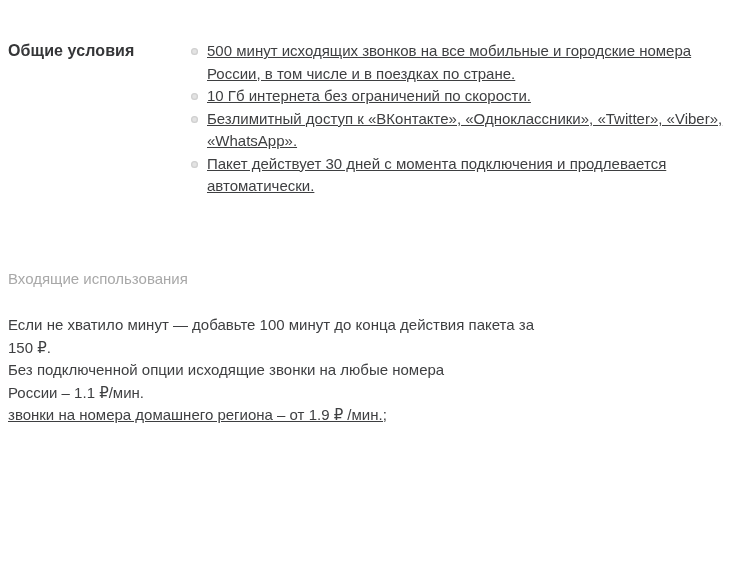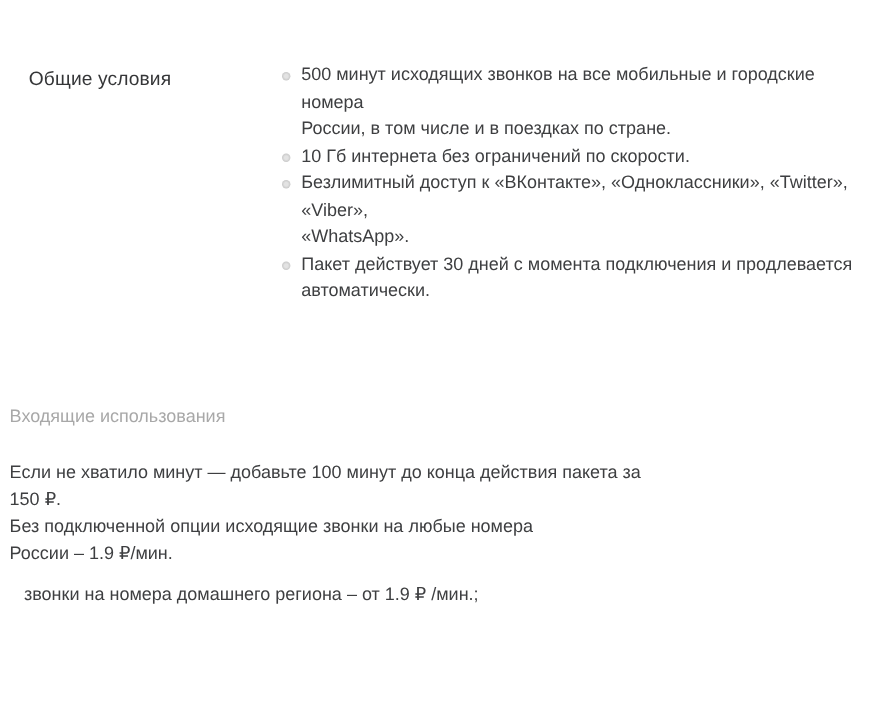--- a/index.html
+++ b/index.html
@@ -12,42 +12,42 @@
     overflow: hidden;
     -webkit-font-smoothing: antialiased;
   }
   .page { padding: 40px 0 0 8px; }
 
   .section { display: flex; align-items: flex-start; }
   .section-minutes { margin-top: 47px; }
 
   .section-label {
     flex: 0 0 182px;
-    margin: 16px;
+    margin: 0;
     font-size: 16px;
-    font-weight: 400;
+    font-weight: 700;
     line-height: 22.5px;
     color: #353638;
     letter-spacing: 0.1px;
   }
 
   .section-content {
     width: 553px;
     font-size: 15px;
     line-height: 22.5px;
     color: #3e3f41;
   }
 
   .section-content p { margin: 0; white-space: pre-line; }
 
   .subheading { color: #a8a8a8; margin-top: 23px !important; }
   .para-add   { margin-top: 24px !important; }
   .para-renew { margin-top: 21px !important; }
 
-  ul.bullets { list-style: none; margin: 12px; padding: 0; }
+  ul.bullets { list-style: none; margin: 0; padding: 0; text-decoration: underline; }
   li.bullet-item { display: flex; align-items: flex-start; }
   .dot {
     flex: 0 0 7px;
     width: 7px; height: 7px;
     margin: 8px 9px 0 1px;
     border-radius: 50%;
     background: radial-gradient(circle, #e3e3e3 0%, #e3e3e3 30%, #c5c5c5 75%, #c5c5c5 100%);
   }
   .bullet-text { flex: 1; white-space: pre-line; }
 </style>
@@ -81,21 +81,21 @@
         </li>
       </ul>
     </div>
   </section>
 
   <section class="section section-minutes">
     <div class="section-content">
       <p class="subheading">Входящие использования</p>
       <p class="para-add">Если не хватило минут — добавьте 100 минут до конца действия пакета за 150 ₽.
 Без подключенной опции исходящие звонки на любые номера
-России – 1.9 ₽/мин.</p>
+России – 1.1 ₽/мин.</p>
       <ul class="bullets">
         <li class="bullet-item">
 
           <span class="bullet-text">звонки на номера домашнего региона – от 1.9 ₽ /мин.;</span>
         </li>
 
       </ul>
     </div>
   </section>
 

